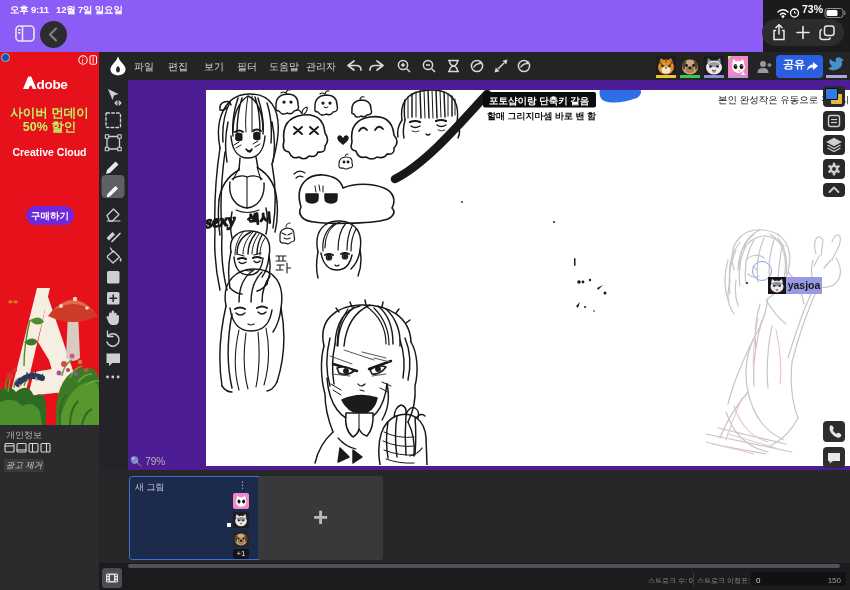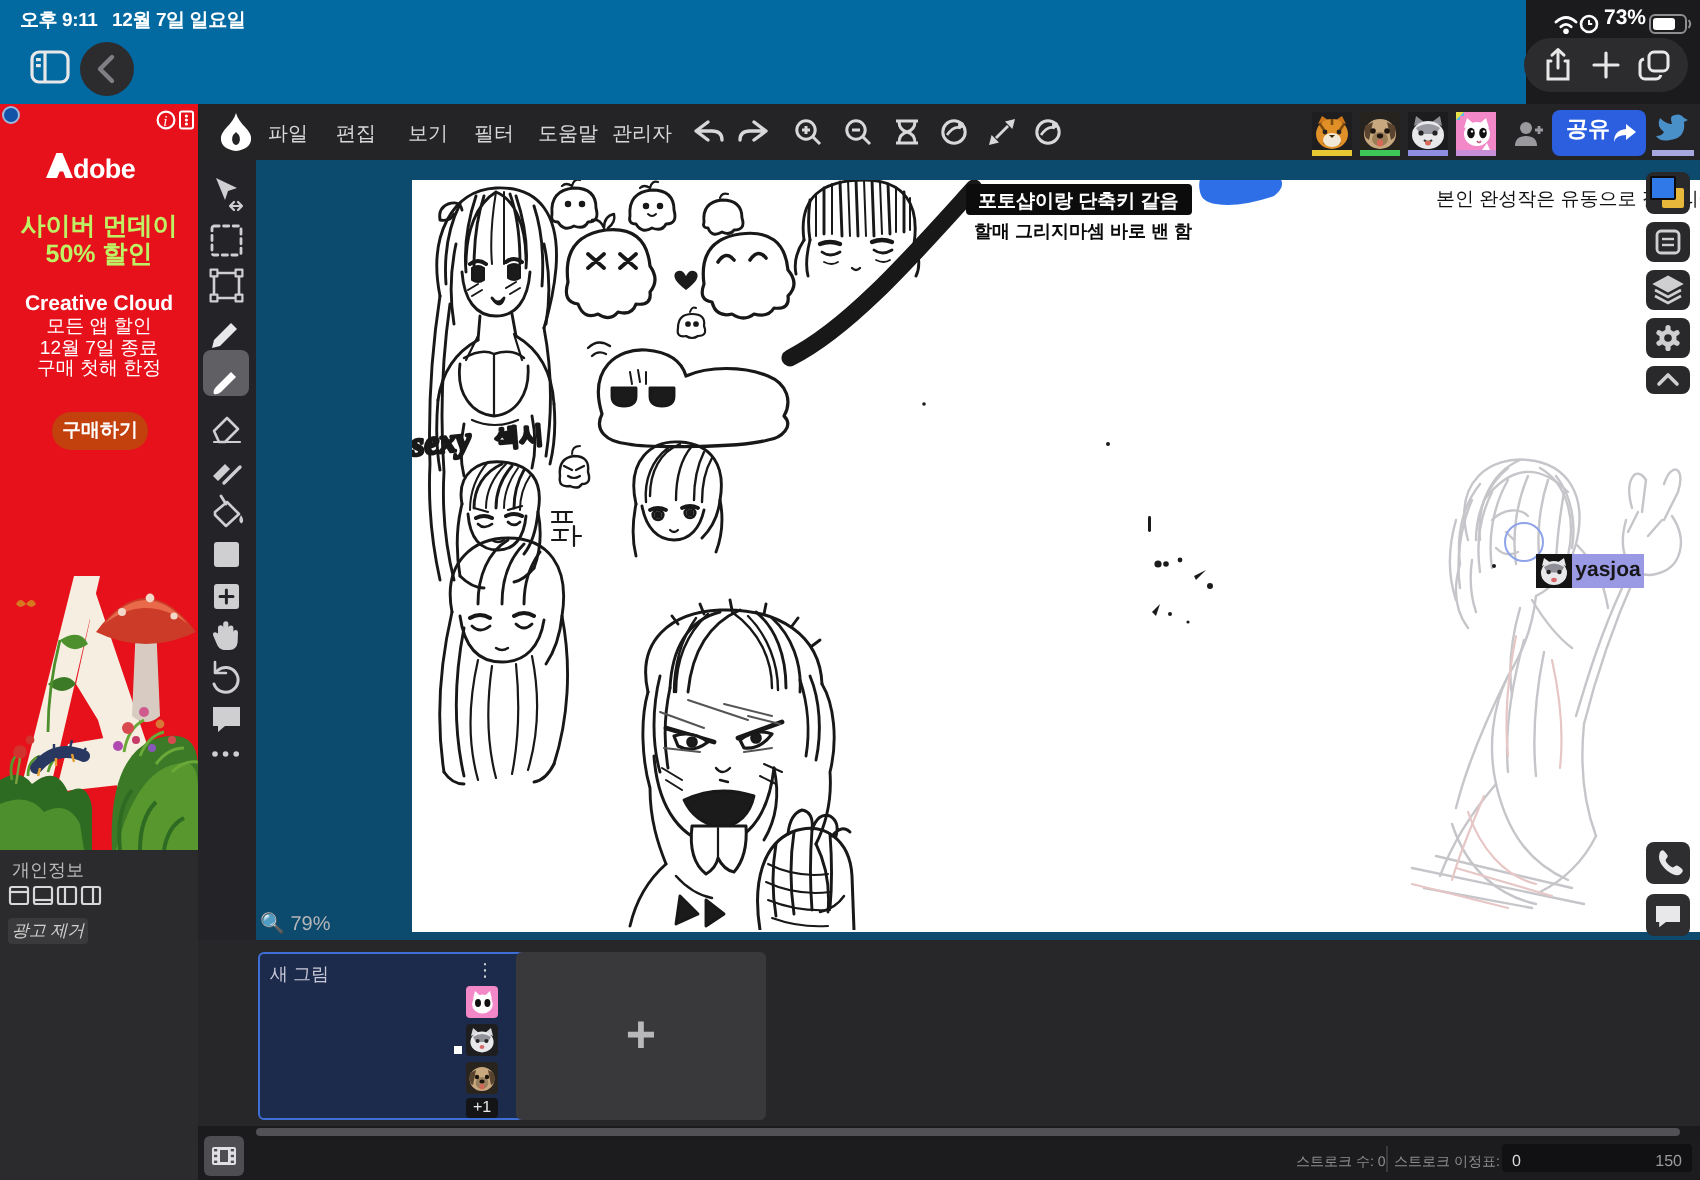--- a/index.html
+++ b/index.html
@@ -3,21 +3,21 @@
 <meta charset="utf-8">
 <style>
   * { margin:0; padding:0; box-sizing:border-box; }
   html,body { width:850px; height:590px; overflow:hidden; background:#1b1b1d; }
   body { font-family:"Liberation Sans", sans-serif; position:relative; }
   .abs { position:absolute; }
 </style>
 </head>
 <body>
 
-<div class="abs" style="left:0;top:0;width:763px;height:52px;background:#0369a1;">
+<div class="abs" style="left:0;top:0;width:763px;height:52px;background:#8b5cf6;">
   <div class="abs" style="left:10px;top:4px;color:#fff;font-size:9.5px;font-weight:bold;letter-spacing:-0.2px;">오후 9:11&nbsp;&nbsp;&nbsp;12월 7일 일요일</div>
 
   <div class="abs" style="left:802px;top:3px;color:#fff;font-size:10.5px;font-weight:bold;">73%</div>
   <div class="abs" style="left:777px;top:5px;width:70px;height:12px;">
     <svg width="70" height="12" viewBox="0 0 70 12">
 
       <g stroke="#fff" stroke-width="1.4" fill="none" stroke-linecap="round">
         <path d="M1 5 Q6 0.5 11 5"></path>
         <path d="M3.4 7.4 Q6 5 8.6 7.4"></path>
       </g>
@@ -75,22 +75,21 @@
       <circle cx="15.2" cy="3" r="0.8" fill="#fff"></circle>
         <circle cx="15.2" cy="5" r="0.8" fill="#fff"></circle>
         <circle cx="15.2" cy="7" r="0.8" fill="#fff"></circle>
     </svg>
     <svg class="abs" style="left:23px;top:24px;" width="54" height="14" viewBox="0 0 54 14">
       <path d="M0 13 L5.2 0.5 H8.2 L13.5 13 H9.8 L8.6 9.8 H6.8 L9 4.5 L5.5 13 Z" fill="#fff"></path>
       <text x="13.5" y="13" fill="#fff" font-size="13.5" font-weight="bold" font-family="Liberation Sans" letter-spacing="-0.3">dobe</text>
     </svg>
     <div class="abs" style="left:0;top:55px;width:99px;text-align:center;color:#bef264;font-size:12.5px;font-weight:bold;line-height:13.5px;">사이버 먼데이<br>50% 할인</div>
     <div class="abs" style="left:0;top:94px;width:99px;text-align:center;color:#fff;font-size:10.5px;font-weight:bold;">Creative Cloud</div>
-    <div class="abs" style="left:0;top:107px;width:99px;text-align:center;color:#fff;font-size:9.5px;line-height:10.7px;">모든 앱 할인<br>12월 7일 종료<br>구매 첫해 한정</div>
-    <div class="abs" style="left:26px;top:154px;width:48px;height:19px;border-radius:10px;background:#c2410c;color:#fff;font-size:9.5px;font-weight:bold;text-align:center;line-height:19px;">구매하기</div>
+    <div class="abs" style="left:26px;top:154px;width:48px;height:19px;border-radius:10px;background:#6d28d9;color:#fff;font-size:9.5px;font-weight:bold;text-align:center;line-height:19px;">구매하기</div>
 
     <svg class="abs" style="left:0;top:228px;" width="99" height="145" viewBox="0 0 99 145">
 
       <path d="M6 132 L37 8 H50 L21 132 Z" fill="#f6eee1"></path>
       <path d="M45 8 L87 132 H64 L49 80 L38 62 L45 30 Z" fill="#f6eee1"></path>
       <path d="M34 92 L58 88 L64 112 L28 116 Z" fill="#f6eee1"></path>
 
       <path d="M30 40 q10 -6 14 2 q-8 6 -14 -2 Z" fill="#4d8f2c"></path>
       <path d="M24 62 q9 -7 14 0 q-7 7 -14 0 Z" fill="#3d7a28"></path>
       <path d="M30 40 C26 56 24 72 24 86" stroke="#4d8f2c" stroke-width="1.4" fill="none"></path>
@@ -306,21 +305,21 @@
 
       <path d="M7.5 273.5 h13.5 v9.5 h-7.5 l-3.5 3 v-3 h-2.5 Z" fill="#cfcfd2" stroke="none"></path>
 
       <circle cx="8.5" cy="297" r="1.4" fill="#cfcfd2" stroke="none"></circle>
         <circle cx="13.8" cy="297" r="1.4" fill="#cfcfd2" stroke="none"></circle>
         <circle cx="19.1" cy="297" r="1.4" fill="#cfcfd2" stroke="none"></circle>
     </g>
   </svg>
 </div>
 
-<div class="abs" style="left:128px;top:80px;width:722px;height:390px;background:#0c4a6e;">
+<div class="abs" style="left:128px;top:80px;width:722px;height:390px;background:#4c1d95;">
 
   <div class="abs" style="left:78px;top:10px;width:644px;height:376px;background:#ffffff;"></div>
 
   <div class="abs" style="left:2px;top:376px;color:#b5b5b8;font-size:10px;">🔍 79%</div>
 </div>
 
 <svg class="abs" style="left:206px;top:90px;" width="644" height="375" viewBox="0 0 644 375" id="art">
 
   <g fill="none" stroke="#c6c6ca" stroke-width="1.2" stroke-linecap="round">
     <path d="M528 180 C520 150 540 138 558 140 C578 142 588 158 582 182 C578 196 570 204 562 208"></path>

